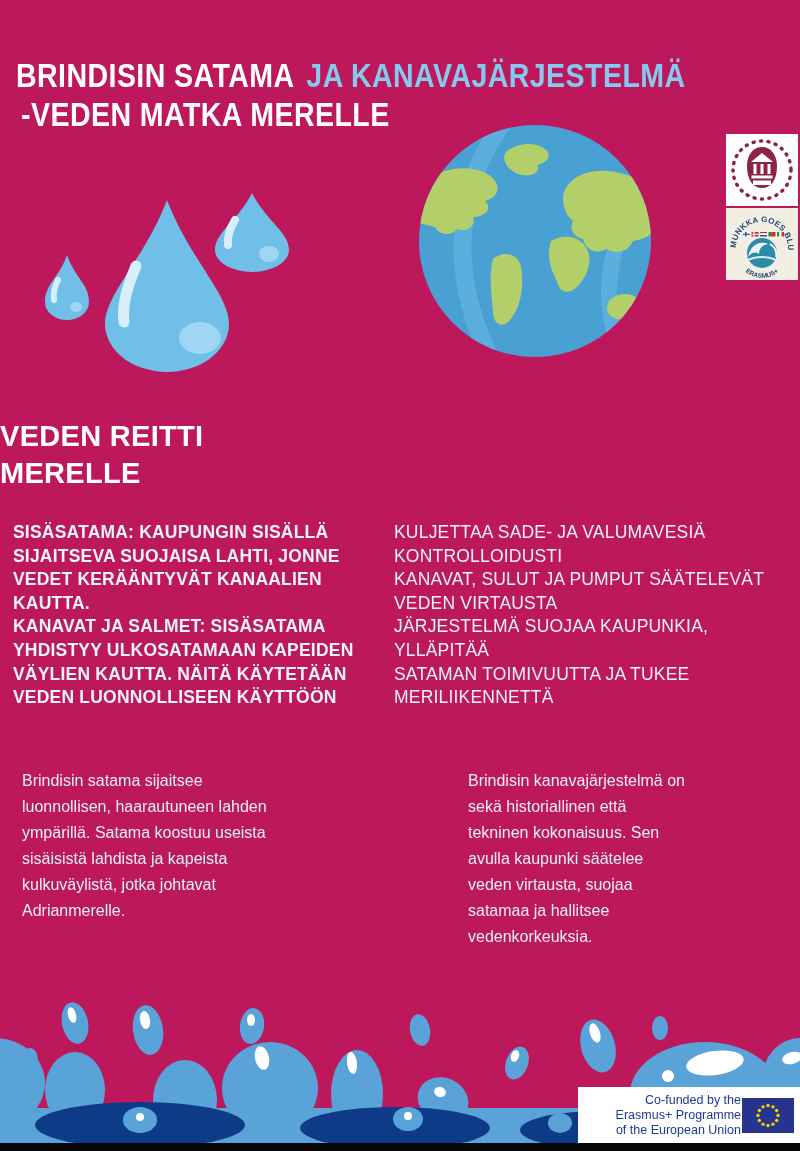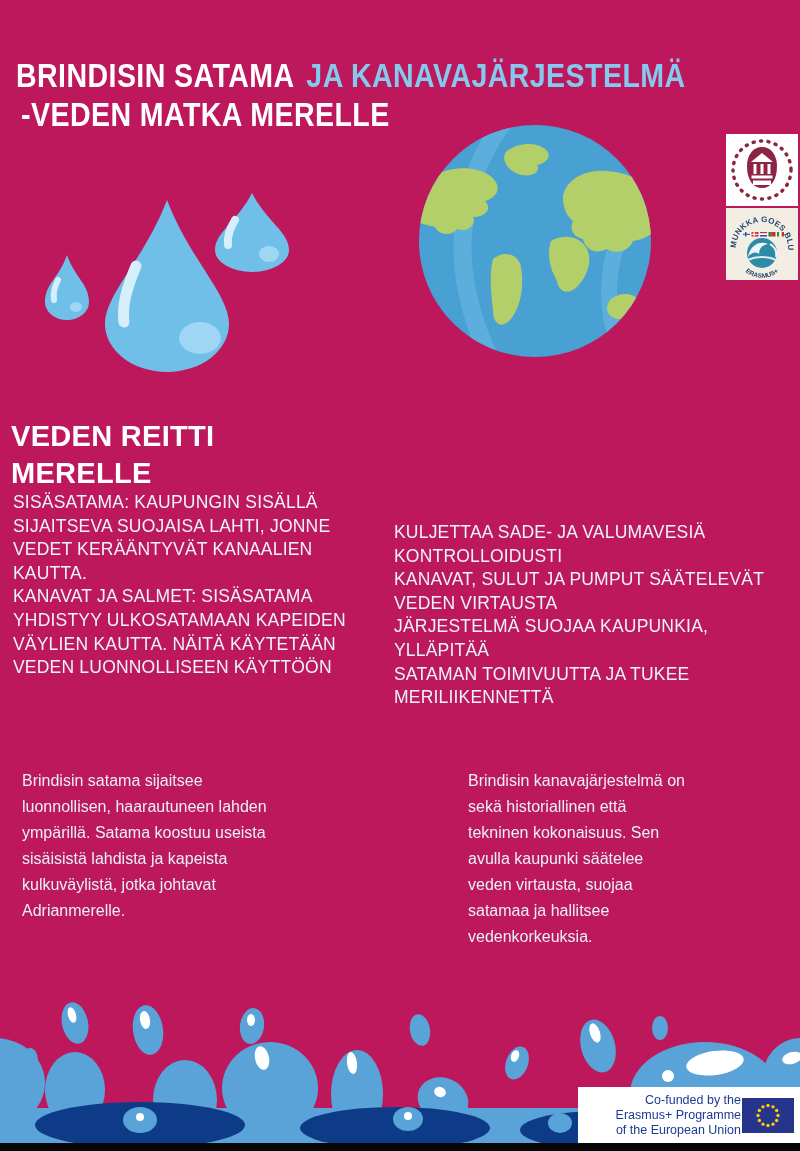--- a/index.html
+++ b/index.html
@@ -5,25 +5,25 @@
   html,body{margin:0;padding:0;}
   .poster{position:relative;width:800px;height:1151px;background:#be185d;overflow:hidden;
           font-family:"Liberation Sans",sans-serif;}
   .condense{display:inline-block;transform:scaleX(0.84);transform-origin:0 0;white-space:nowrap;}
   .title{position:absolute;left:16px;top:56px;font-size:34px;font-weight:bold;color:#ffffff;
          line-height:39px;letter-spacing:0.5px;}
   .title .blue{color:#85c9ee;margin-left:14px;}
   .title .line2{padding-left:6px;}
   .heading{position:absolute;font-size:29px;font-weight:bold;color:#ffffff;line-height:37px;
            white-space:pre-line;letter-spacing:0.3px;}
-  .h-left{left:11px;top:418px;}
+  .h-left{left:0;top:418px;}
   .h-right{left:430px;top:392px;width:350px;}
   .body-caps{position:absolute;color:#edf2fb;font-size:17.5px;line-height:23.6px;
              white-space:pre-line;letter-spacing:0.2px;}
-  .body-left{left:13px;top:491px;width:380px;}
+  .body-left{left:13px;top:521px;width:380px;font-weight:bold;}
   .body-right{left:394px;top:521px;width:404px;}
   .para{position:absolute;color:#e9eff9;font-size:16px;line-height:26px;white-space:pre-line;}
   .para-left{left:22px;top:768px;width:380px;}
   .para-right{left:438px;top:768px;width:372px;margin-left:30px;}
   .logos{position:absolute;left:726px;top:134px;width:72px;}
   .logo-box{width:72px;display:block;margin-bottom:2px;}
   .abs{position:absolute;}
   .eu-badge{position:absolute;left:578px;top:1087px;width:222px;height:57px;background:#ffffff;
             display:flex;align-items:center;justify-content:flex-end;gap:1px;
             padding-right:6px;box-sizing:border-box;z-index:5;}

